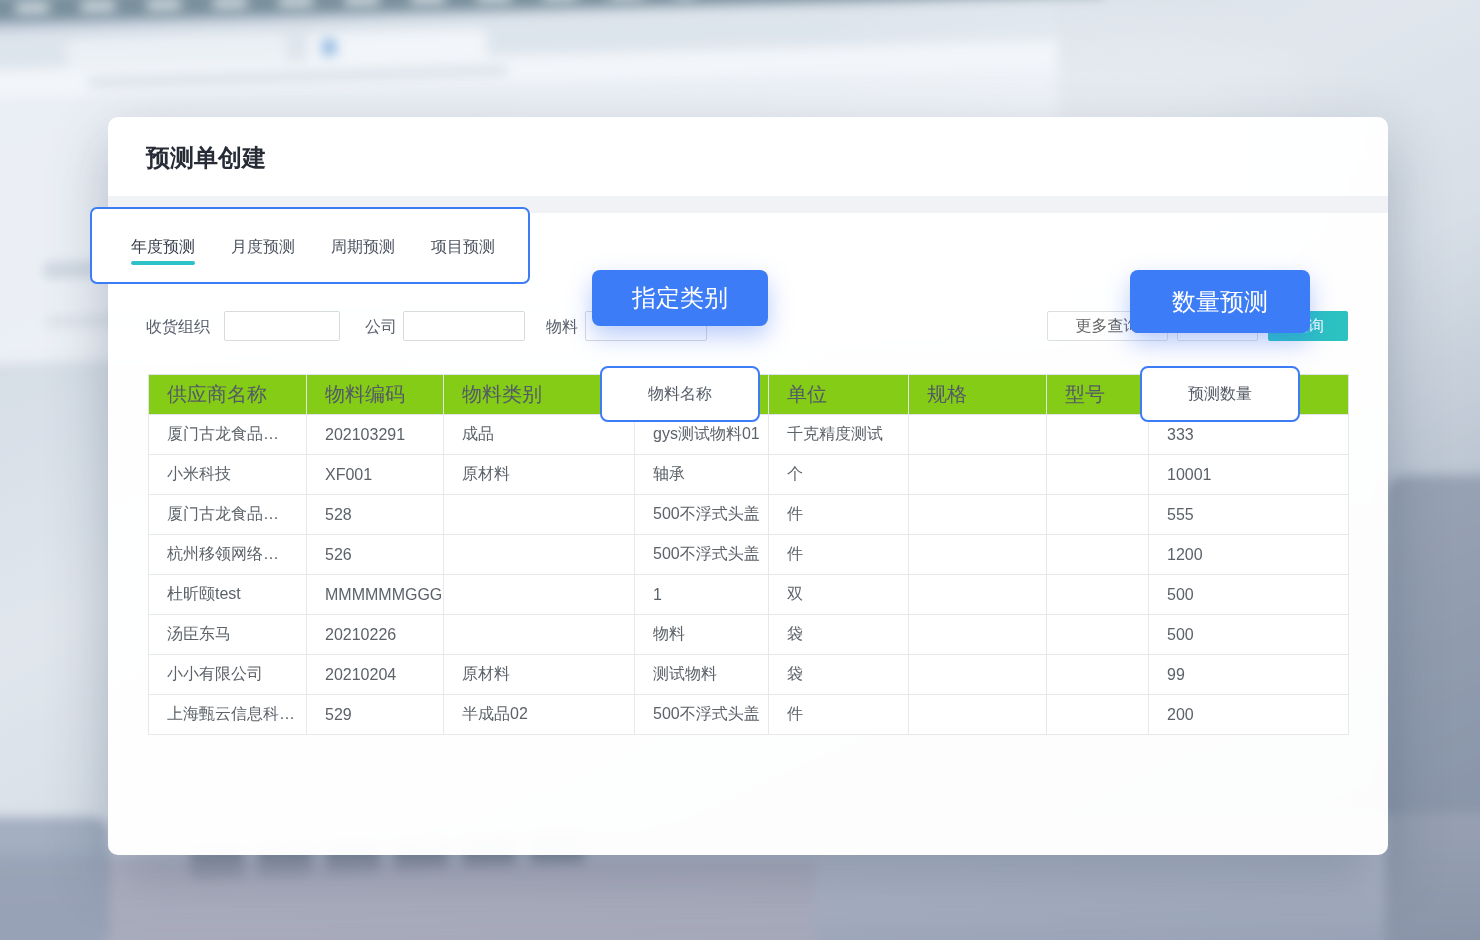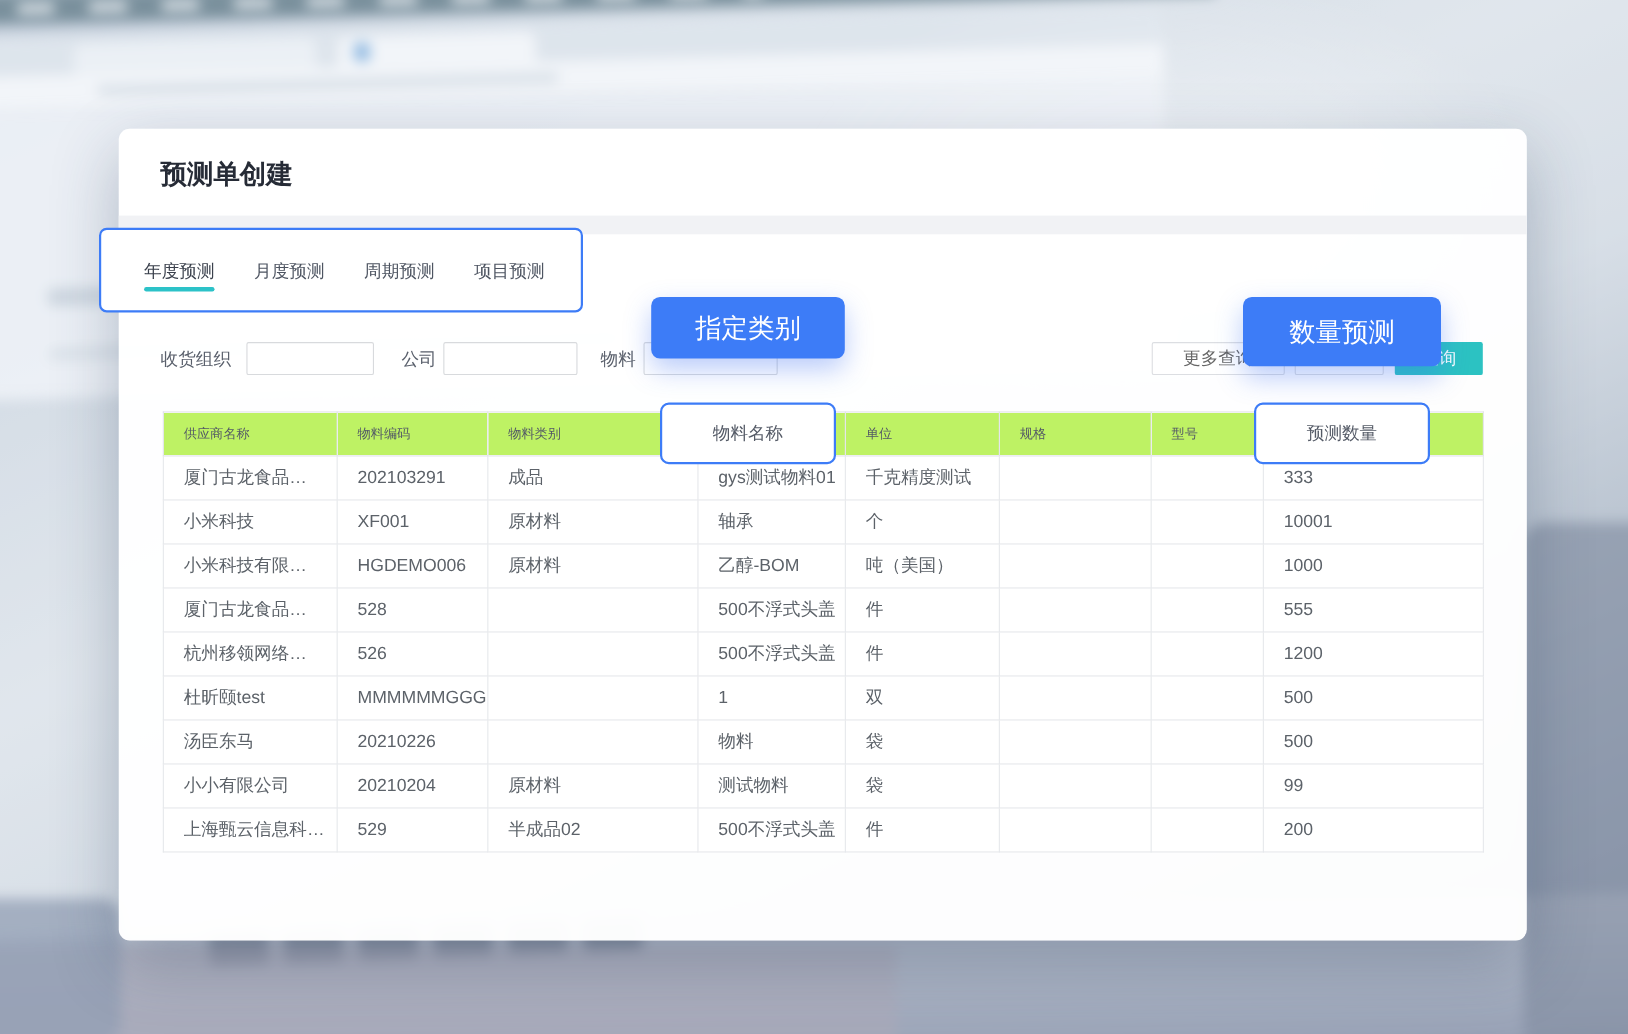--- a/index.html
+++ b/index.html
@@ -49,21 +49,21 @@
   
   .flt-label{position:absolute;top:317px;font-size:16px;color:#5a606c;z-index:2;}
   .flt-input{position:absolute;top:311px;height:30px;border:1px solid #d8dadd;border-radius:2px;background:#fff;
     box-sizing:border-box;font-size:14px;padding:0 8px;color:#333;z-index:2;outline:none;}
   .btn{position:absolute;top:311px;height:30px;box-sizing:border-box;border-radius:2px;font-size:16px;
     display:flex;align-items:center;justify-content:center;z-index:2;cursor:pointer;}
   .btn.ghost{background:#fff;border:1px solid #dcdee2;color:#666;}
   .btn.primary{background:#2cc2c2;border:none;color:#fff;}
   
   .grid{position:absolute;left:148px;top:374px;z-index:2;border-collapse:collapse;table-layout:fixed;width:1200px;background:#fff;}
-  .grid th{background:#bef264;color:#545a66;font-weight:400;font-size:12px;text-align:left;padding:0 0 0 18px;height:40px;
+  .grid th{background:#84cc16;color:#545a66;font-weight:400;font-size:20px;text-align:left;padding:0 0 0 18px;height:40px;
     border:1px solid #e1e3e8;box-sizing:border-box;white-space:nowrap;overflow:hidden;}
   .grid td{color:#5c6269;font-size:16px;padding:0 0 0 18px;height:40px;border:1px solid #e6e8ec;
     box-sizing:border-box;white-space:nowrap;overflow:hidden;background:#fff;}
   
   .hl-box{position:absolute;top:366px;width:160px;height:56px;background:#fff;border:2px solid #3d7cf7;border-radius:8px;
     z-index:5;display:flex;align-items:center;justify-content:center;font-size:16px;color:#545a66;box-sizing:border-box;}
   
   .callout{position:absolute;background:#3d7cf7;color:#fff;border-radius:8px;z-index:6;
     display:flex;align-items:center;justify-content:center;font-size:24px;
     box-shadow:0 10px 24px rgba(56,110,242,.35);}
@@ -166,30 +166,20 @@
           <td>小米科技</td>
           <td>XF001</td>
           <td>原材料</td>
           <td>轴承</td>
           <td>个</td>
           <td></td>
           <td></td>
           <td>10001</td>
         </tr>
         <tr>
-          <td>小米科技有限…</td>
-          <td>HGDEMO006</td>
-          <td>原材料</td>
-          <td>乙醇-BOM</td>
-          <td>吨（美国）</td>
-          <td></td>
-          <td></td>
-          <td>1000</td>
-        </tr>
-        <tr>
           <td>厦门古龙食品…</td>
           <td>528</td>
           <td></td>
           <td>500不浮式头盖</td>
           <td>件</td>
           <td></td>
           <td></td>
           <td>555</td>
         </tr>
         <tr>

